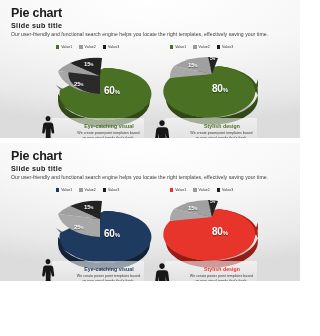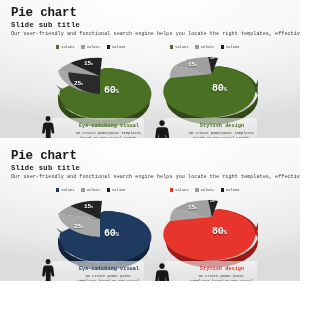--- a/index.html
+++ b/index.html
@@ -7,21 +7,20 @@
     width:300px;height:336px;overflow:hidden;
     background:#ffffff;
     font-family:"Liberation Sans", sans-serif;
     -webkit-font-smoothing:antialiased;
   }
   .deck{width:300px;height:336px;display:flex;flex-direction:column;}
   .slide{
     position:relative;width:300px;height:138px;overflow:hidden;
     background:
       radial-gradient(120% 90% at 50% 0%, #ffffff 0%, #f7f7f7 45%, #e9e9e9 82%, #dcdcdc 100%);
-    font-family: Liberation Mono, monospace;
   }
   .slide.second{border-top:1px solid #ffffff;}
   .gap{height:4px;width:300px;background:#ffffff;}
 
   
   .title{
     position:absolute;left:11px;top:6px;
     font-size:12.5px;font-weight:bold;color:#1a1a1a;letter-spacing:-0.2px;
   }
   .subtitle{

